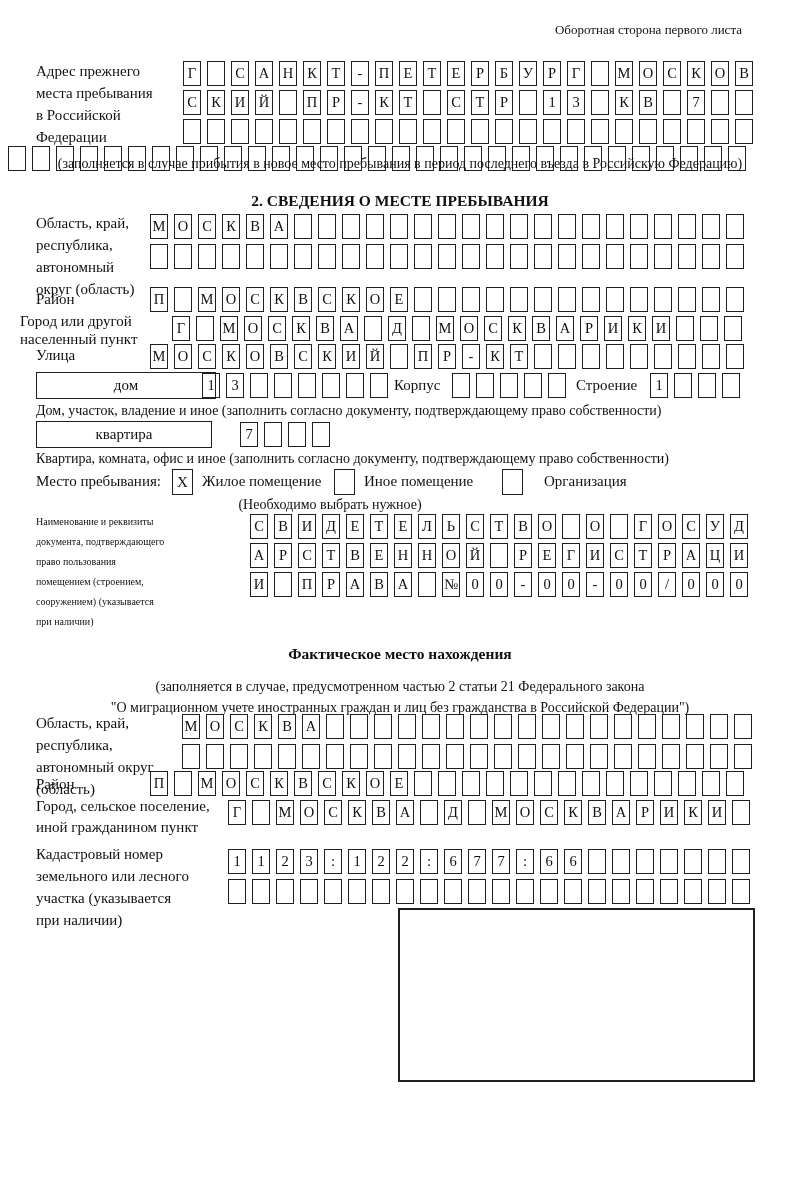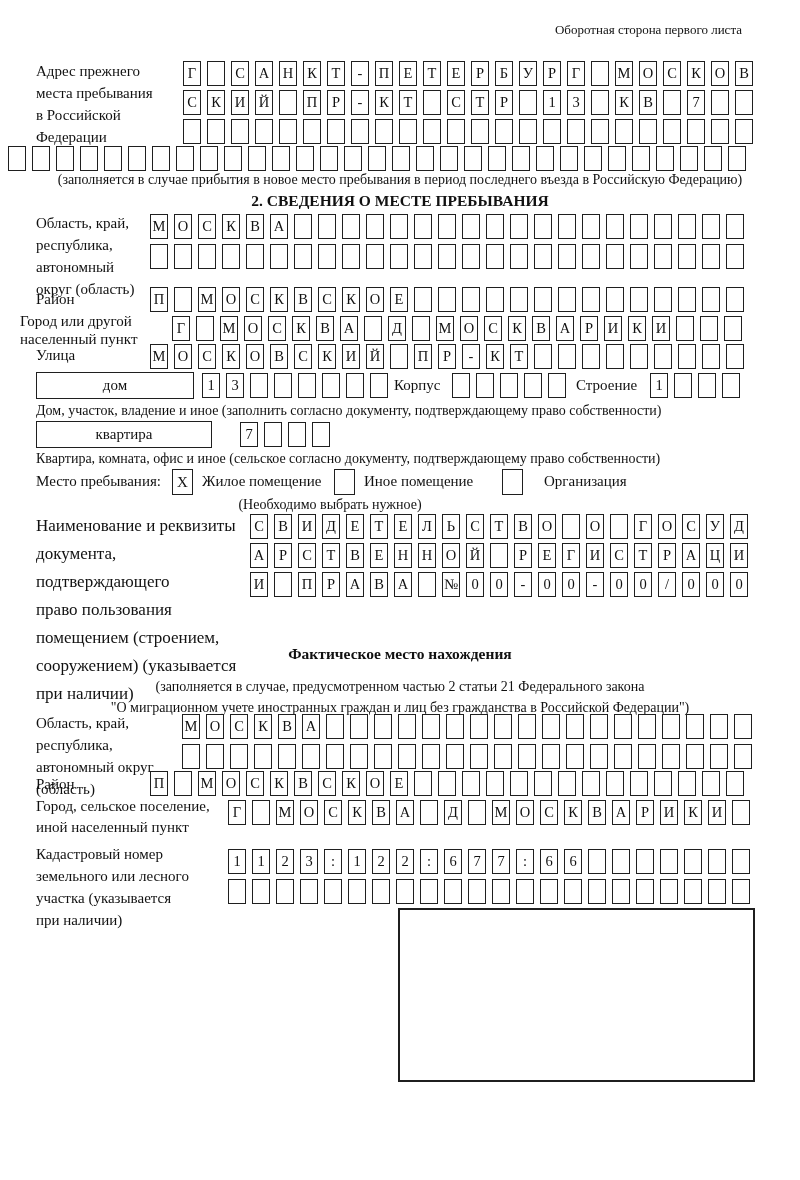--- a/index.html
+++ b/index.html
@@ -9,21 +9,21 @@
     width: 800px;
     height: 1180px;
     background: #ffffff;
     font-family: "Liberation Serif", "DejaVu Serif", serif;
     color: #111;
     overflow: hidden;
   }
   .abs { position: absolute; }
   .hdr { font-size: 13px; }
   .lbl { font-size: 15px; line-height: 22px; white-space: pre-line; }
-  .lbl-sm { font-size: 17px; line-height: 28px; white-space: pre-line; }
+  .lbl-sm { font-size: 10px; line-height: 20px; white-space: pre-line; }
   .note { font-size: 14px; white-space: pre-line; }
   .title { font-size: 15.5px; font-weight: bold; }
   .center { text-align: center; width: 800px; left: 0; }
   .grid { position: absolute; display: flex; gap: 6px; }
   .box {
     flex: 0 0 18px; width: 18px; height: 25px;
     border: 1.5px solid #1f1f1f;
     display: flex; align-items: center; justify-content: center;
     font-size: 14.5px; font-family: "Liberation Serif", serif;
   }
@@ -159,21 +159,21 @@
       <span class="box"></span>
       <span class="box"></span>
       <span class="box"></span>
       <span class="box"></span>
       <span class="box"></span>
       <span class="box"></span>
       <span class="box"></span>
       <span class="box"></span>
       <span class="box"></span>
     </div>
-  <div class="abs note center" style="top:172px;">(заполняется в случае прибытия в новое место пребывания в период последнего въезда в Российскую Федерацию)</div>
+  <div class="abs note center" style="top:156px;">(заполняется в случае прибытия в новое место пребывания в период последнего въезда в Российскую Федерацию)</div>
 
   <div class="abs title center" style="top:192px;">2. СВЕДЕНИЯ О МЕСТЕ ПРЕБЫВАНИЯ</div>
 
   <div class="abs lbl" style="left:36px; top:212px; width:130px;">Область, край,
 республика,
 автономный
 округ (область)</div>
   <div class="grid" style="left:150px; top:214px;">
       <span class="box">М</span>
       <span class="box">О</span>
@@ -309,21 +309,21 @@
       <span class="box"></span>
       <span class="box"></span>
       <span class="box"></span>
       <span class="box"></span>
       <span class="box"></span>
       <span class="box"></span>
       <span class="box"></span>
       <span class="box"></span>
     </div>
 
-  <div class="labelbox" style="left:36px; top:372px; width:158px;">дом</div>
+  <div class="labelbox" style="left:36px; top:372px; width:180px;">дом</div>
   <div class="grid" style="left:202px; top:373px;">
       <span class="box">1</span>
       <span class="box">3</span>
       <span class="box"></span>
       <span class="box"></span>
       <span class="box"></span>
       <span class="box"></span>
       <span class="box"></span>
       <span class="box"></span>
     </div>
@@ -344,21 +344,21 @@
     </div>
   <div class="abs note" style="left:36px; top:403px;text-align:center;">Дом, участок, владение и иное (заполнить согласно документу, подтверждающему право собственности)</div>
 
   <div class="labelbox" style="left:36px; top:421px; width:176px;">квартира</div>
   <div class="grid" style="left:240px; top:422px;">
       <span class="box">7</span>
       <span class="box"></span>
       <span class="box"></span>
       <span class="box"></span>
     </div>
-  <div class="abs note" style="left:36px; top:451px;">Квартира, комната, офис и иное (сельское согласно документу, подтверждающему право собственности)</div>
+  <div class="abs note" style="left:36px; top:451px;">Квартира, комната, офис и иное (заполнить согласно документу, подтверждающему право собственности)</div>
 
   <div class="inline-lbl" style="left:36px; top:473px;">Место пребывания:</div>
   <div class="cbox" style="left:172px; top:469px;">X</div>
   <div class="inline-lbl" style="left:202px; top:473px;">Жилое помещение</div>
   <div class="cbox" style="left:334px; top:469px;"></div>
   <div class="inline-lbl" style="left:364px; top:473px;">Иное помещение</div>
   <div class="cbox" style="left:502px; top:469px;"></div>
   <div class="inline-lbl" style="left:544px; top:473px;">Организация</div>
   <div class="abs note" style="left:0; top:497px; width:660px; text-align:center;">(Необходимо выбрать нужное)</div>
 
@@ -522,21 +522,21 @@
       <span class="box"></span>
       <span class="box"></span>
       <span class="box"></span>
       <span class="box"></span>
       <span class="box"></span>
       <span class="box"></span>
       <span class="box"></span>
     </div>
 
   <div class="abs lbl" style="left:36px; top:796px; line-height:21px;">Город, сельское поселение,
-иной населенный пункт</div>
+иной гражданином пункт</div>
   <div class="grid" style="left:228px; top:800px;">
       <span class="box">Г</span>
       <span class="box"></span>
       <span class="box">М</span>
       <span class="box">О</span>
       <span class="box">С</span>
       <span class="box">К</span>
       <span class="box">В</span>
       <span class="box">А</span>
       <span class="box"></span>

